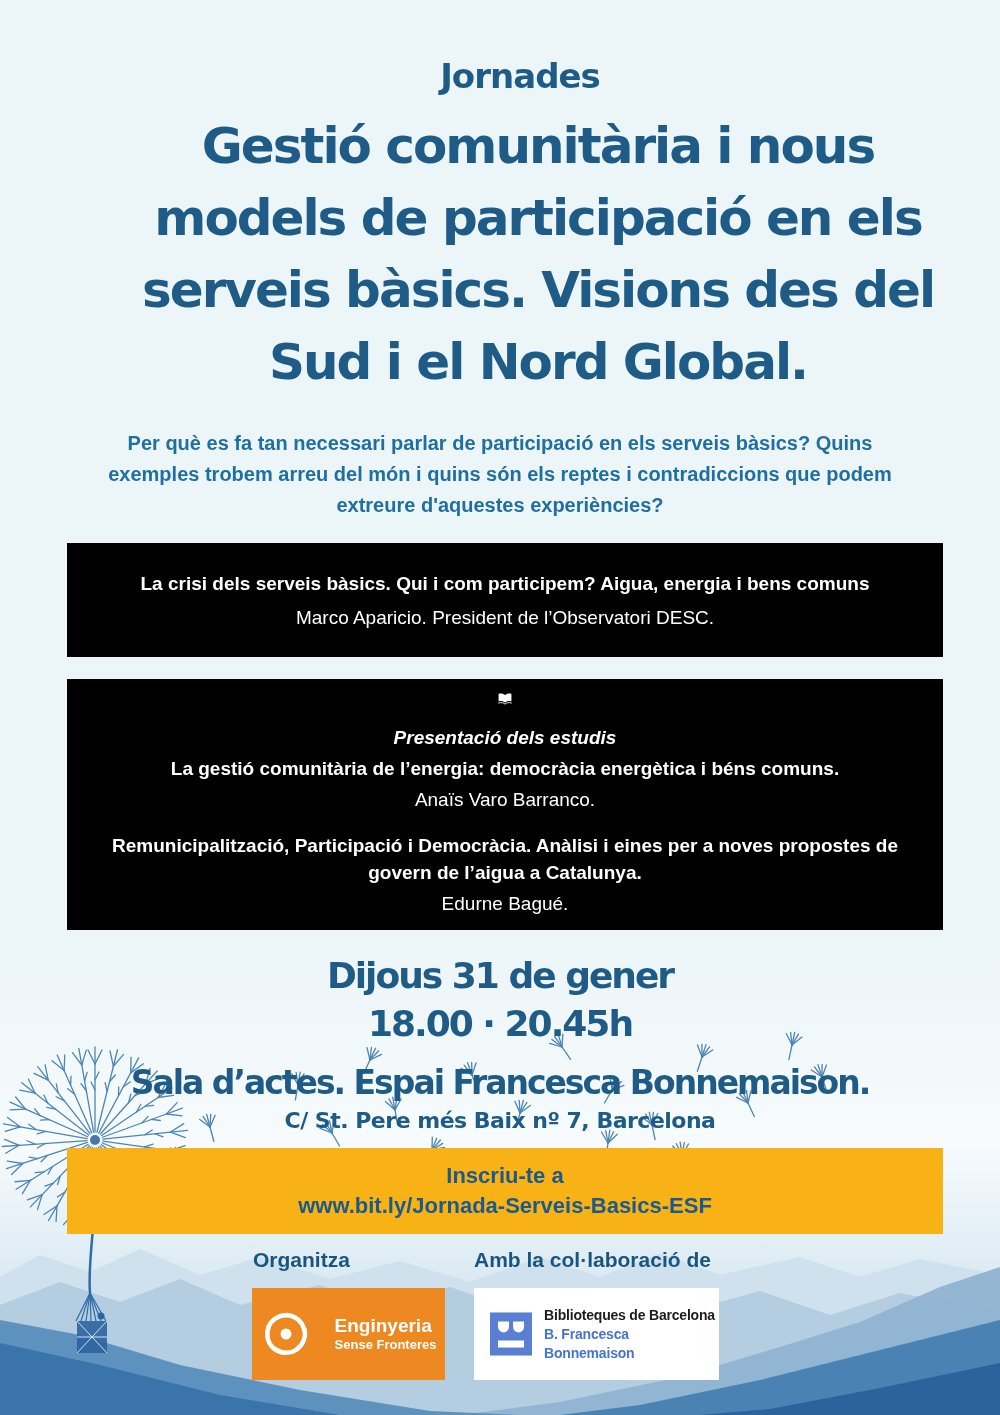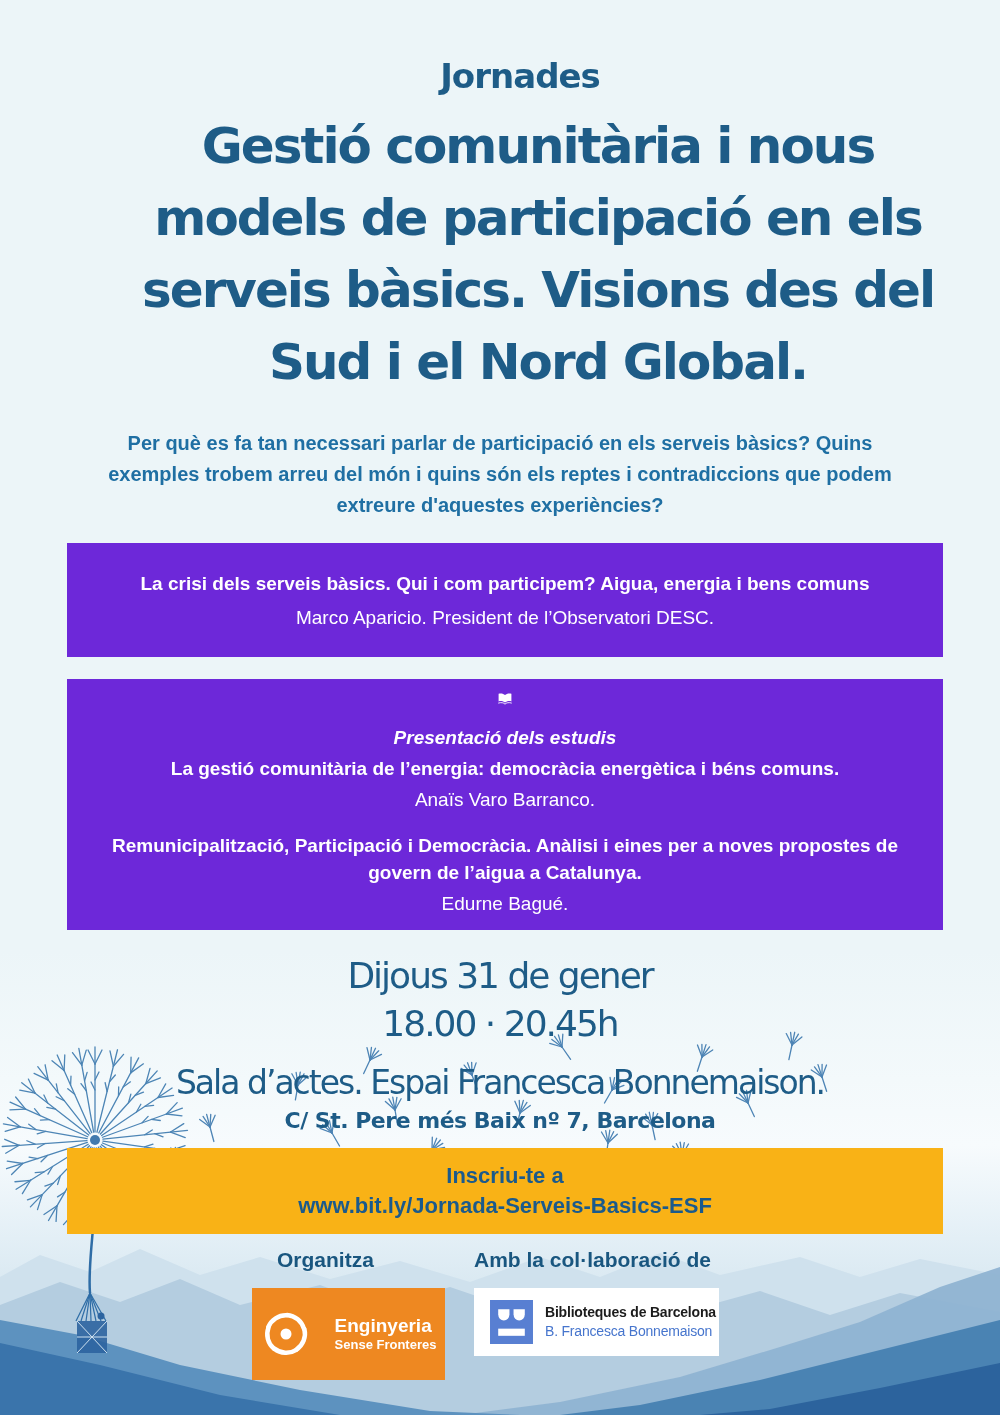--- a/index.html
+++ b/index.html
@@ -26,65 +26,65 @@
     position:absolute;left:0;top:110px;width:1000px;margin:0;text-align:center;
     font-family:"DejaVu Sans","Liberation Sans",sans-serif;
     font-size:50px;font-weight:700;letter-spacing:-2px;line-height:72px;color:#1e5c87;z-index:5;padding-left:38px;
   }
   .title span{display:block;}
   .intro{
     position:absolute;left:85px;top:428px;width:830px;margin:0;text-align:center;
     font-size:20px;font-weight:600;line-height:31px;color:#1f6fa3;z-index:5;
   }
   .panel{
-    position:absolute;left:67px;width:876px;background:#6d28d9;color:#ffffff;
+    position:absolute;left:67px;width:876px;background:#000000;color:#ffffff;
     display:flex;flex-direction:column;align-items:center;justify-content:center;
     text-align:center;z-index:5;box-sizing:border-box;
   }
   .panel1{top:543px;height:114px;gap:9px;}
   .panel2{top:679px;height:251px;padding:14px 30px;gap:6px;}
   .panel-title{font-size:19px;font-weight:700;line-height:27px;}
   .panel-speaker{font-size:19px;font-weight:400;line-height:24px;}
   .panel-label{font-size:19px;font-style:italic;font-weight:600;margin-top:16px;}
   .book-icon{display:block;}
   .talk2{margin-top:14px;}
   .when{
     position:absolute;left:0;top:952px;width:1000px;text-align:center;
     font-family:"DejaVu Sans","Liberation Sans",sans-serif;
     color:#1e5c87;z-index:5;
   }
-  .when .big{font-size:36px;font-weight:400;letter-spacing:-2px;line-height:48px;}
+  .when .big{font-size:36px;font-weight:700;letter-spacing:-2px;line-height:48px;}
   .when .venue{font-size:33px;margin-top:12px;line-height:46px;}
   .when .addr{font-size:22px;font-weight:700;letter-spacing:-0.5px;line-height:30px;}
   .cta{
     position:absolute;left:67px;top:1148px;width:876px;height:86px;background:#f9b216;
     display:flex;flex-direction:column;align-items:center;justify-content:center;
     text-align:center;z-index:6;
   }
   .cta .line1{font-size:22px;font-weight:700;color:#1b5a8c;line-height:30px;}
   .cta .line2{font-size:22px;font-weight:700;color:#1b5a8c;line-height:30px;text-decoration:none;cursor:pointer;}
   .org-label{
-    position:absolute;left:253px;top:1248px;font-size:21px;font-weight:600;color:#19567f;z-index:6;margin-left:24px;
+    position:absolute;left:253px;top:1248px;font-size:21px;font-weight:600;color:#19567f;z-index:6;
   }
   .collab-label{
     position:absolute;left:474px;top:1248px;font-size:21px;font-weight:600;color:#19567f;z-index:6;
   }
   .esf-logo{
     position:absolute;left:252px;top:1288px;width:193px;height:92px;background:#ee8821;
     display:flex;align-items:center;justify-content:center;gap:24px;z-index:6;color:#ffffff;
   }
   .esf-text .l1{font-size:19px;font-weight:700;line-height:22px;}
   .esf-text .l2{font-size:13px;font-weight:600;line-height:16px;}
   .bdb-logo{
-    position:absolute;left:474px;top:1288px;width:245px;height:68px;background:#ffffff;
+    position:absolute;left:474px;top:1288px;width:245px;height:92px;background:#ffffff;
     display:flex;align-items:center;justify-content:flex-start;gap:12px;z-index:6;
     padding-left:16px;box-sizing:border-box;
   }
   .bdb-text .l1{font-size:14px;font-weight:700;color:#1c1c1c;line-height:19px;letter-spacing:-0.2px;}
-  .bdb-text .l2{font-size:14px;font-weight:400;color:#4675cd;line-height:19px;letter-spacing:-0.2px;}
+  .bdb-text .l2{font-size:14px;font-weight:700;color:#4675cd;line-height:19px;letter-spacing:-0.2px;}
 </style>
 </head>
 <body>
 
 <div class="poster">
 
   <div class="sky"></div>
 
   <svg class="mountains" width="1000" height="190" viewBox="0 0 1000 190" preserveAspectRatio="none">
     <polygon fill="#cfe1ed" points="0,52 40,30 90,47 140,24 200,50 260,32 330,54 400,36 470,57 540,32 600,52 660,28 720,50 800,32 860,52 920,34 1000,50 1000,190 0,190"></polygon>

